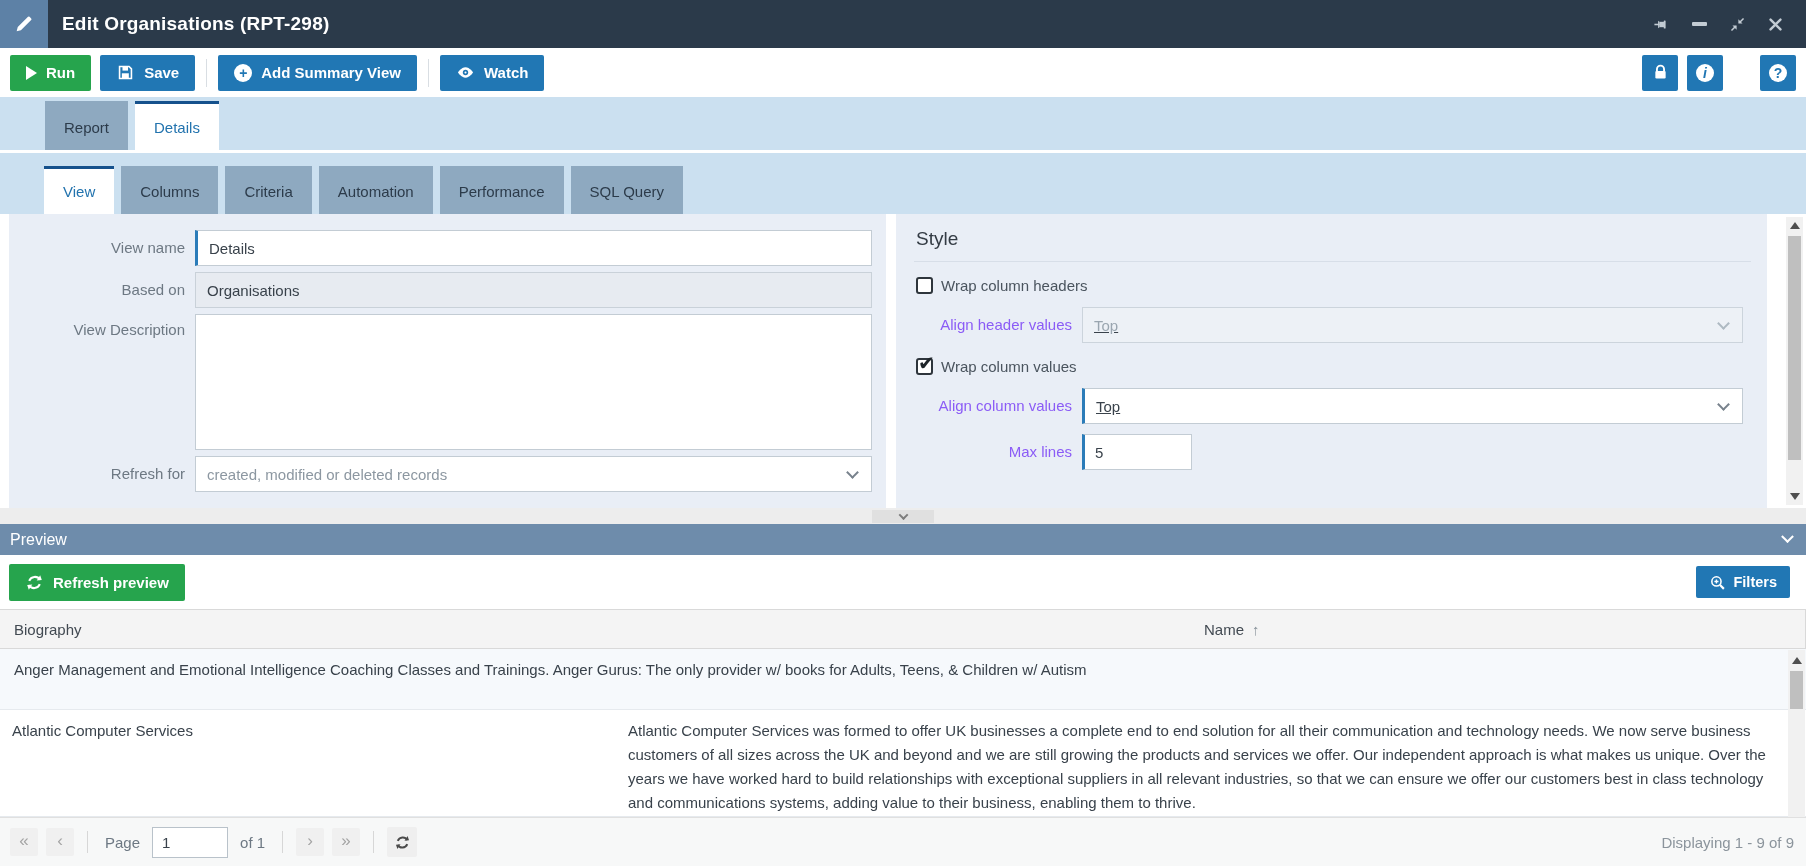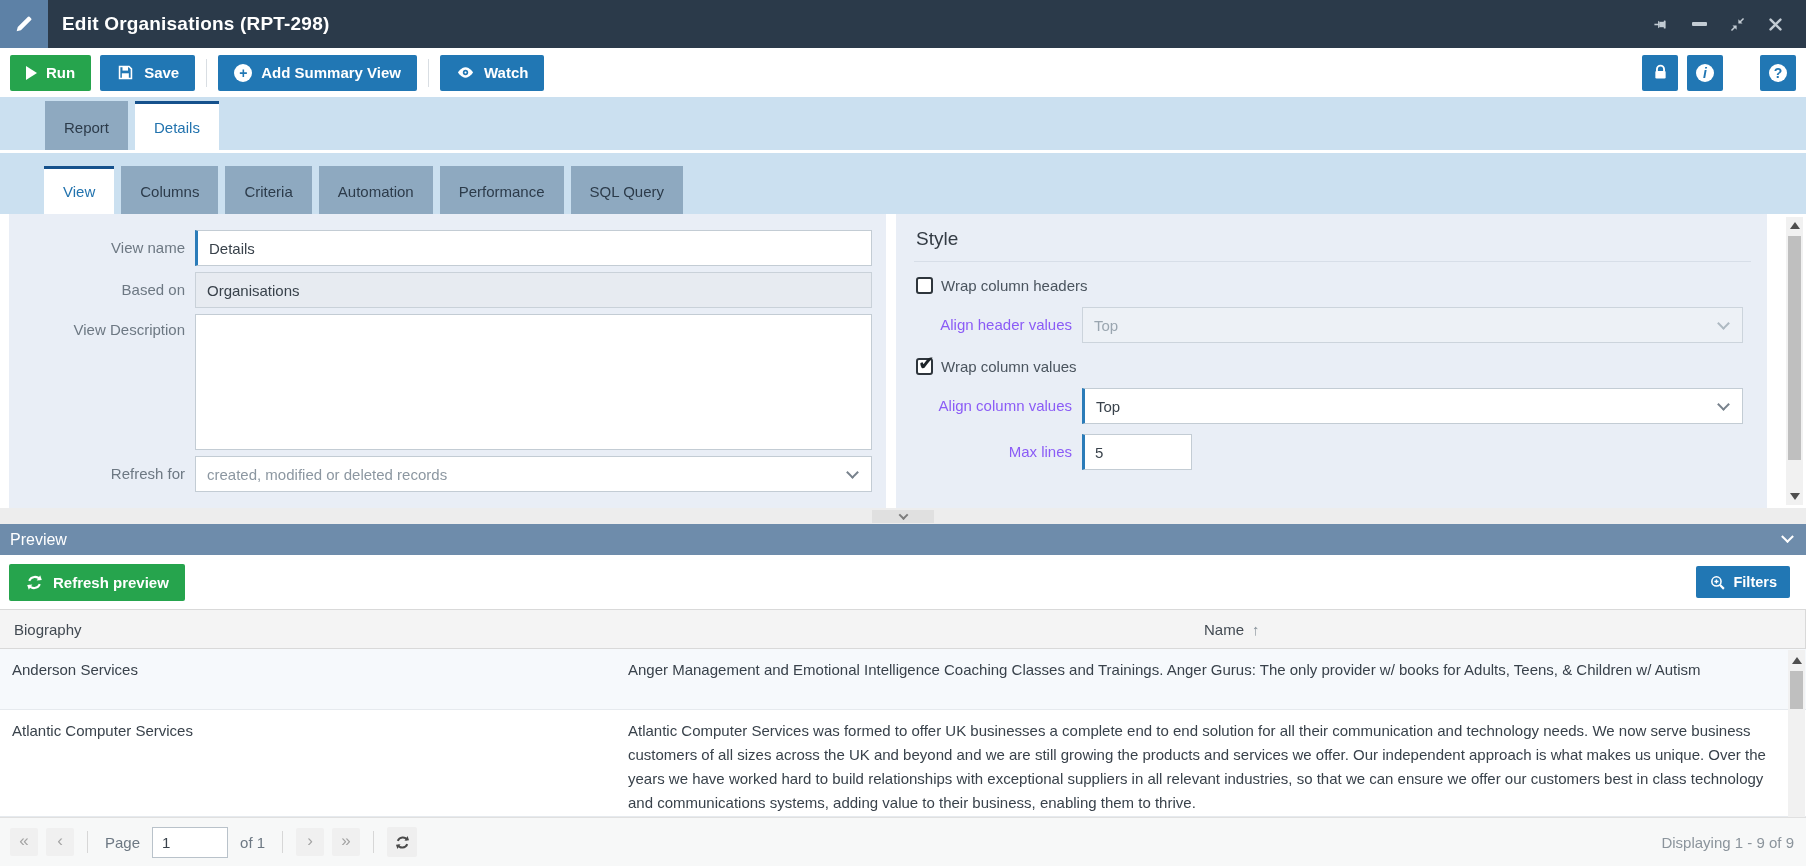--- a/index.html
+++ b/index.html
@@ -61,21 +61,21 @@
   textarea.fld { height:136px; resize:none; padding-top:8px; }
 
   .style-title-row { margin:0 2px 10px 4px; padding:14px 0 11px 2px; border-bottom:1px solid #d7dee8; }
   .style-title { font-size:19px; color:#333b44; }
   .chkrow { display:flex; align-items:center; gap:8px; padding-left:6px; height:24px; margin:11px 0 10px; }
   .chkbox { width:17px; height:17px; border:2px solid #2e353c; border-radius:3px; background:#fff; position:relative; flex:none; cursor:pointer; }
   .chkbox .mark { position:absolute; top:-9px; left:0px; font-size:20px; font-weight:700; color:#1e2429; font-family:"DejaVu Sans",sans-serif; }
   .chklabel { color:#4a545e; }
   .frow2 { display:flex; margin-bottom:10px; }
   .frow2 .flabel { width:172px; flex:none; text-align:right; padding-right:10px; color:#8b5cf6; line-height:36px; }
-  .frow2 .selectbox { margin-right:10px; }
+  .frow2 .selectbox { margin-right:10px;text-decoration:underline; }
   .maxlines { width:110px; flex:none; height:36px; border:1px solid #c3ccd4; border-left:3px solid #2b7cb9; font-family:inherit; font-size:15px; color:#39424b; padding:0 10px; }
 
   
   .vscroll { position:absolute; background:#f1f1f1; width:17px; }
   .form-scroll { right:3px; top:3px; height:288px; }
   .sthumb { position:absolute; left:2px; right:2px; background:#bfbfbf; }
   .sarrow { position:absolute; left:0; right:0; height:17px; display:flex; align-items:center; justify-content:center; }
   .tri-up { width:0; height:0; border-left:5px solid transparent; border-right:5px solid transparent; border-bottom:7px solid #4f4f4f; }
   .tri-down { width:0; height:0; border-left:5px solid transparent; border-right:5px solid transparent; border-top:7px solid #4f4f4f; }
 
@@ -339,21 +339,20 @@
     <div class="thead">
       <div class="th th-bio">
         <span>Biography</span>
       </div>
       <div class="th th-name">
         <span>Name</span>
         <span class="sort-arrow">↑</span>
       </div>
     </div>
     <div class="trow alt row-h1">
-      <div class="td td-name">Anderson Services</div>
       <div class="td td-bio">Anger Management and Emotional Intelligence Coaching Classes and Trainings. Anger Gurus: The only provider w/ books for Adults, Teens, &amp; Children w/ Autism</div>
     </div>
     <div class="trow row-h2">
       <div class="td td-name">Atlantic Computer Services</div>
       <div class="td td-bio">Atlantic Computer Services was formed to offer UK businesses a complete end to end solution for all their communication and technology needs. We now serve business customers of all sizes across the UK and beyond and we are still growing the products and services we offer. Our independent approach is what makes us unique. Over the years we have worked hard to build relationships with exceptional suppliers in all relevant industries, so that we can ensure we offer our customers best in class technology and communications systems, adding value to their business, enabling them to thrive.</div>
     </div>
     <div class="vscroll table-scroll">
       <span class="sarrow" style="top:2px;">
           <i class="tri-up"></i>
         </span>

